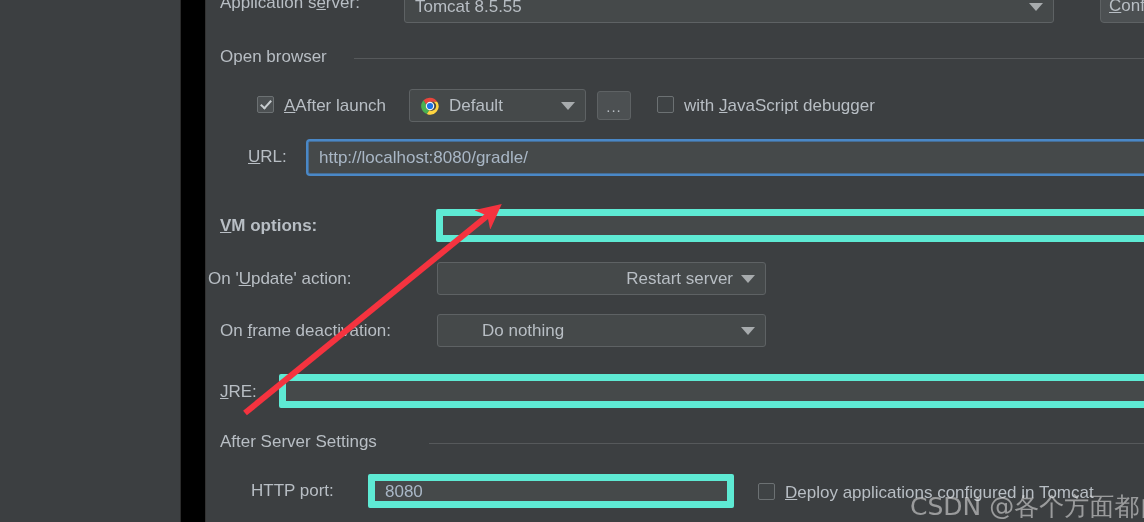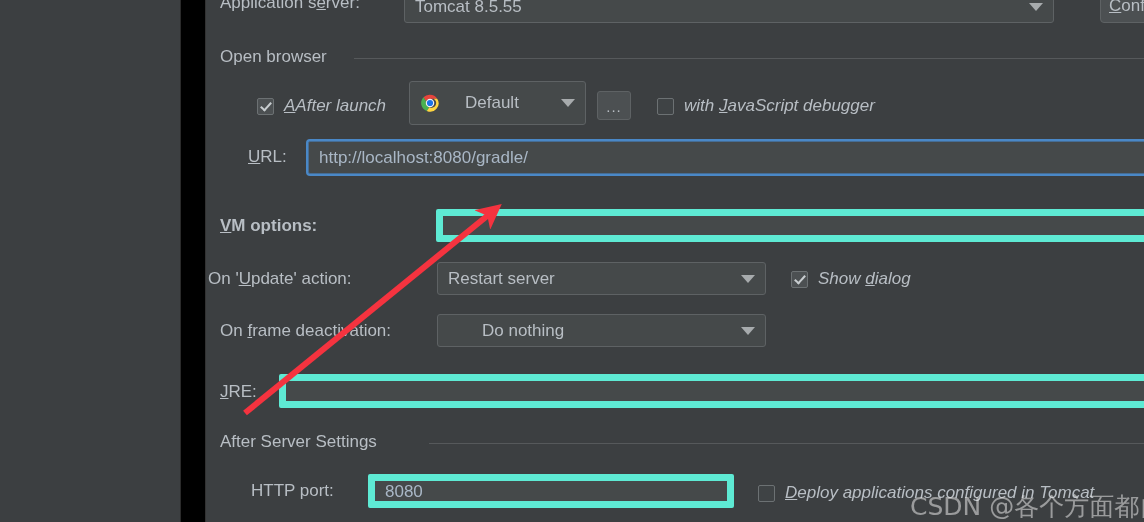--- a/index.html
+++ b/index.html
@@ -142,23 +142,21 @@
     align-items: flex-end;
     justify-content: center;
     padding-bottom: 4px;
     letter-spacing: 1px;
   }
 
   
   .cbx-row {
     position: absolute;
     display: flex;
-    align-items: center;
-    white-space: nowrap;
-    font-style: italic;
+    white-space: nowrap;
   }
   .cbx {
     flex: 0 0 auto;
     box-sizing: border-box;
     width: 17px; height: 17px;
     background: #4c5052;
     border: 1px solid #6c7173;
     border-radius: 2px;
     position: relative;
     margin-right: 10px;
@@ -241,21 +239,21 @@
   <div class="group-title" style="left:220px; top:47px;">Open browser</div>
   <div class="group-rule" style="left:354px; top:58px; width:790px;"></div>
 
   <div class="cbx-row" style="left:257px; top:96px;">
     <span class="cbx on"></span>
     <span class="cbx-label">
       <span style="text-decoration:underline;">A</span><span>After launch</span>
     </span>
   </div>
 
-  <div class="combo" style="left:409px; top:81px; width:177px; height:44px;gap:16px;">
+  <div class="combo" style="left:409px; top:89px; width:177px; height:33px;">
     <span class="chrome">
       <svg width="20" height="20" viewBox="0 0 48 48" aria-hidden="true">
         <path d="M24 4a20 20 0 0 1 17.32 10H24a10 10 0 0 0-9.43 6.66L8.4 10.2A19.97 19.97 0 0 1 24 4z" fill="#e8453c"></path>
         <path d="M8.4 10.2l6.17 10.46A10 10 0 0 0 22.3 33.9l-5.9 9.2A20 20 0 0 1 8.4 10.2z" fill="#4ab050"></path>
         <path d="M41.32 14A20 20 0 0 1 16.4 43.1l5.9-9.2A10 10 0 0 0 32.66 14z" fill="#ffd540"></path>
         <circle cx="24" cy="24" r="10.2" fill="#f2f2f2"></circle>
         <circle cx="24" cy="24" r="7.4" fill="#1a73e8"></circle>
       </svg>
     </span>
     <span class="combo-text">Default</span>
@@ -277,31 +275,25 @@
   <div class="tfield focused" style="left:308px; top:141px; width:880px; height:33px;">http://localhost:8080/gradle/</div>
 
   <div class="label" style="left:220px; top:216px;font-weight:bold;">
     <span class="mn">V</span><span>M options:</span>
   </div>
   <div class="tfield empty" style="left:436px; top:209px; width:740px; height:33px;"></div>
 
   <div class="label" style="left:208px; top:269px;">
     <span>On '</span><span class="mn">U</span><span>pdate' action:</span>
   </div>
-  <div class="combo" style="left:437px; top:262px; width:329px; height:33px;">
+  <div class="combo" style="left:437px; top:262px; width:329px; height:33px;text-align:right;">
     <span class="combo-text">Restart server</span>
     <span class="caret"></span>
   </div>
 
-  <div class="cbx-row" style="left:791px; top:269px;">
-    <span class="cbx on"></span>
-    <span class="cbx-label">
-      <span>Show </span><span class="mn">d</span><span>ialog</span>
-    </span>
-  </div>
 
   <div class="label" style="left:220px; top:321px;">
     <span>On </span><span class="mn">f</span><span>rame deactivation:</span>
   </div>
   <div class="combo" style="left:437px; top:314px; width:329px; height:33px;padding-left:44px;">
     <span class="combo-text">Do nothing</span>
     <span class="caret"></span>
   </div>
 
   <div class="label" style="left:220px; top:382px;">

